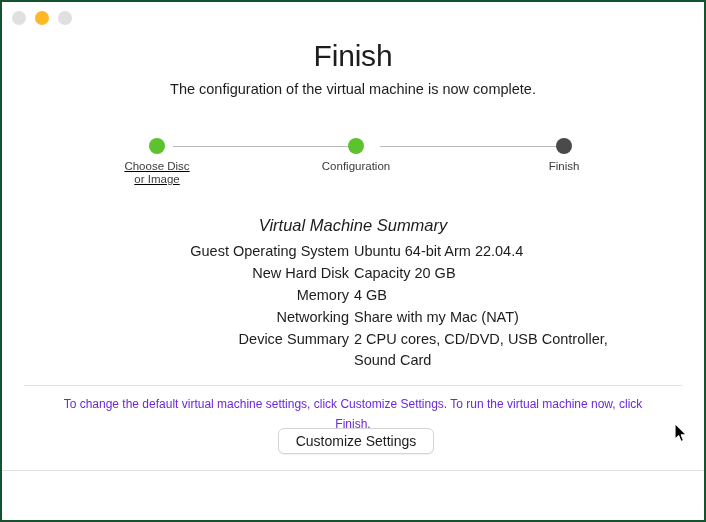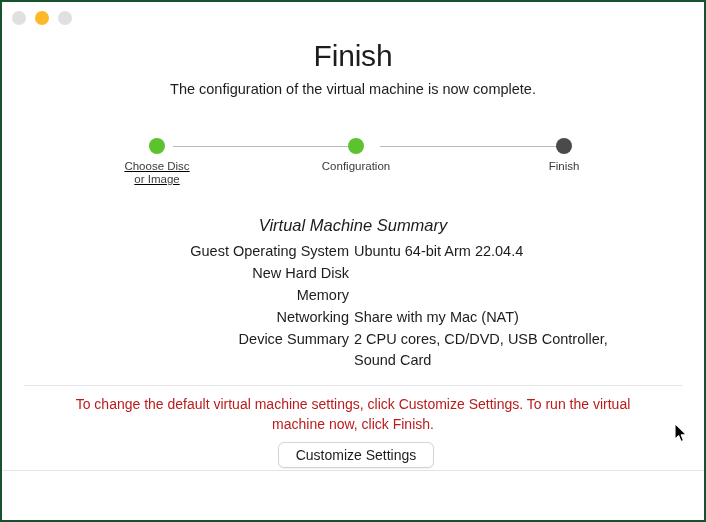--- a/index.html
+++ b/index.html
@@ -145,29 +145,29 @@
     height: 1px;
     background: #e3e3e4;
   }
 
   
   #hint {
     position: absolute;
     left: 51px; top: 392px;
     width: 600px;
     text-align: center;
-    font-size: 14px;
-    color: #b91c1c;
+    font-size: 12px;
+    color: #6d28d9;
     line-height: 20px;
   }
 
   
   #customize-settings-button {
     position: absolute;
-    left: 276px; top: 440px;
+    left: 276px; top: 426px;
     width: 156px;
     height: 26px;
     background: #ffffff;
     border: 1px solid #d4d4d6;
     border-radius: 6px;
     font-family: "Liberation Sans", sans-serif;
     font-size: 14px;
     color: #1d1d1f;
     box-shadow: 0 1px 1px rgba(0,0,0,0.06);
     padding: 0;
@@ -241,24 +241,26 @@
   <div id="summary">
     <div id="summary-title">Virtual Machine Summary</div>
 
     <div class="summary-row">
       <div class="summary-label">Guest Operating System</div>
       <div class="summary-value">Ubuntu 64-bit Arm 22.04.4</div>
     </div>
 
     <div class="summary-row">
       <div class="summary-label">New Hard Disk</div>
+      <div class="summary-value">Capacity 20 GB</div>
     </div>
 
     <div class="summary-row">
       <div class="summary-label">Memory</div>
+      <div class="summary-value">4 GB</div>
     </div>
 
     <div class="summary-row">
       <div class="summary-label">Networking</div>
       <div class="summary-value">Share with my Mac (NAT)</div>
     </div>
 
     <div class="summary-row">
       <div class="summary-label">Device Summary</div>
       <div class="summary-value">

